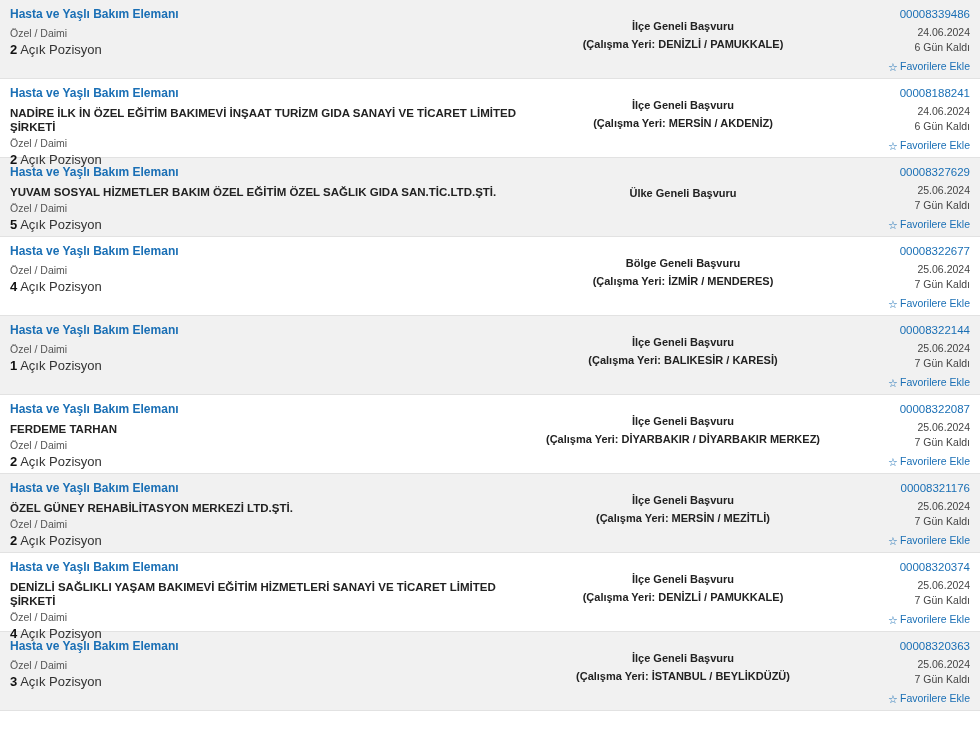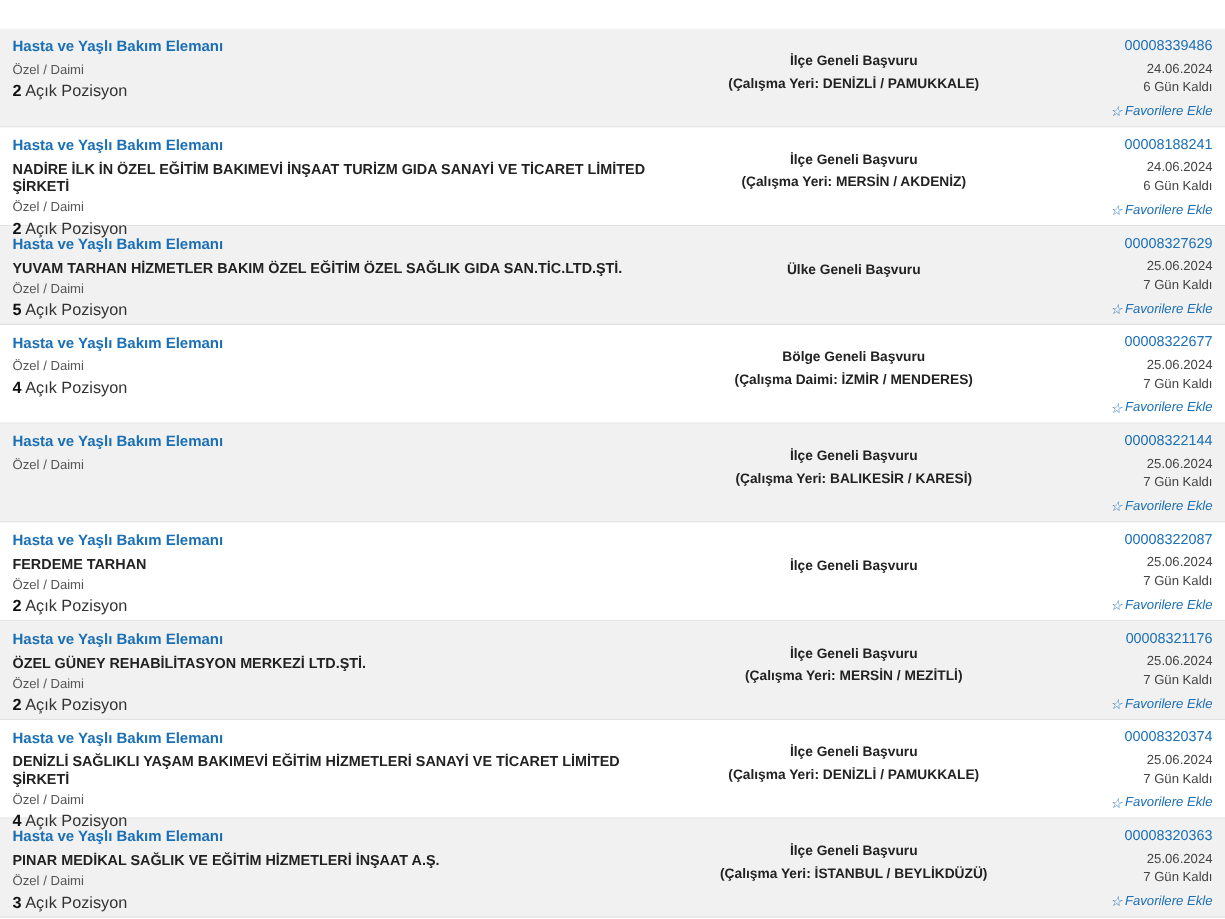--- a/index.html
+++ b/index.html
@@ -10,21 +10,20 @@
   body {
     width: 980px;
     height: 735px;
     font-family: "Liberation Sans", sans-serif;
     font-size: 11px;
     color: #333333;
     overflow: hidden;
   }
   #list {
     width: 791px;
-    margin-top: 23px;
   }
   .job-row {
     display: flex;
     align-items: stretch;
     box-sizing: border-box;
     width: 980px;
     height: 79px;
     border-bottom: 1px solid #e2e2e2;
     padding: 6px 8px 4px 8px;
   }
@@ -124,21 +123,20 @@
     margin-top: 1px;
   }
   .fav {
     color: #1a6fb5;
     font-size: 10.5px;
     line-height: 14px;
     margin-top: 4px;
     white-space: nowrap;
     text-decoration: none;
     cursor: pointer;
-    font-style: italic;
   }
   .star {
     display: inline-block;
     font-size: 11px;
     color: #1a6fb5;
     margin-right: 2px;
     vertical-align: -1px;
   }
 </style>
 </head>
@@ -176,21 +174,21 @@
       <div class="col-right">
         <a class="job-id" href="#">00008188241</a>
         <div class="date">24.06.2024</div>
         <div class="days-left">6 Gün Kaldı</div>
         <a class="fav" href="#"><span class="star">☆</span><span class="fav-label">Favorilere Ekle</span></a>
       </div>
     </div>
     <div class="job-row alt">
       <div class="col-left">
         <a class="job-title" href="#">Hasta ve Yaşlı Bakım Elemanı</a>
-        <div class="company">YUVAM TARHAN HİZMETLER BAKIM ÖZEL EĞİTİM ÖZEL SAĞLIK GIDA SAN.TİC.LTD.ŞTİ.</div>
+        <div class="company">YUVAM SOSYAL HİZMETLER BAKIM ÖZEL EĞİTİM ÖZEL SAĞLIK GIDA SAN.TİC.LTD.ŞTİ.</div>
         <div class="meta">Özel / Daimi</div>
         <div class="positions"><span class="num">5</span> <span>Açık Pozisyon</span></div>
       </div>
       <div class="col-mid">
         <div class="app-scope">Ülke Geneli Başvuru</div>
       </div>
       <div class="col-right">
         <a class="job-id" href="#">00008327629</a>
         <div class="date">25.06.2024</div>
         <div class="days-left">7 Gün Kaldı</div>
@@ -198,33 +196,34 @@
       </div>
     </div>
     <div class="job-row plain">
       <div class="col-left">
         <a class="job-title" href="#">Hasta ve Yaşlı Bakım Elemanı</a>
         <div class="meta">Özel / Daimi</div>
         <div class="positions"><span class="num">4</span> <span>Açık Pozisyon</span></div>
       </div>
       <div class="col-mid">
         <div class="app-scope">Bölge Geneli Başvuru</div>
-        <div class="work-place">(Çalışma Daimi: İZMİR / MENDERES)</div>
+        <div class="work-place">(Çalışma Yeri: İZMİR / MENDERES)</div>
       </div>
       <div class="col-right">
         <a class="job-id" href="#">00008322677</a>
         <div class="date">25.06.2024</div>
         <div class="days-left">7 Gün Kaldı</div>
         <a class="fav" href="#"><span class="star">☆</span><span class="fav-label">Favorilere Ekle</span></a>
       </div>
     </div>
     <div class="job-row alt">
       <div class="col-left">
         <a class="job-title" href="#">Hasta ve Yaşlı Bakım Elemanı</a>
         <div class="meta">Özel / Daimi</div>
+        <div class="positions"><span class="num">1</span> <span>Açık Pozisyon</span></div>
       </div>
       <div class="col-mid">
         <div class="app-scope">İlçe Geneli Başvuru</div>
         <div class="work-place">(Çalışma Yeri: BALIKESİR / KARESİ)</div>
       </div>
       <div class="col-right">
         <a class="job-id" href="#">00008322144</a>
         <div class="date">25.06.2024</div>
         <div class="days-left">7 Gün Kaldı</div>
         <a class="fav" href="#"><span class="star">☆</span><span class="fav-label">Favorilere Ekle</span></a>
@@ -232,20 +231,21 @@
     </div>
     <div class="job-row plain">
       <div class="col-left">
         <a class="job-title" href="#">Hasta ve Yaşlı Bakım Elemanı</a>
         <div class="company">FERDEME TARHAN</div>
         <div class="meta">Özel / Daimi</div>
         <div class="positions"><span class="num">2</span> <span>Açık Pozisyon</span></div>
       </div>
       <div class="col-mid">
         <div class="app-scope">İlçe Geneli Başvuru</div>
+        <div class="work-place">(Çalışma Yeri: DİYARBAKIR / DİYARBAKIR MERKEZ)</div>
       </div>
       <div class="col-right">
         <a class="job-id" href="#">00008322087</a>
         <div class="date">25.06.2024</div>
         <div class="days-left">7 Gün Kaldı</div>
         <a class="fav" href="#"><span class="star">☆</span><span class="fav-label">Favorilere Ekle</span></a>
       </div>
     </div>
     <div class="job-row alt">
       <div class="col-left">
@@ -279,21 +279,20 @@
       <div class="col-right">
         <a class="job-id" href="#">00008320374</a>
         <div class="date">25.06.2024</div>
         <div class="days-left">7 Gün Kaldı</div>
         <a class="fav" href="#"><span class="star">☆</span><span class="fav-label">Favorilere Ekle</span></a>
       </div>
     </div>
     <div class="job-row alt">
       <div class="col-left">
         <a class="job-title" href="#">Hasta ve Yaşlı Bakım Elemanı</a>
-        <div class="company">PINAR MEDİKAL SAĞLIK VE EĞİTİM HİZMETLERİ İNŞAAT A.Ş.</div>
         <div class="meta">Özel / Daimi</div>
         <div class="positions"><span class="num">3</span> <span>Açık Pozisyon</span></div>
       </div>
       <div class="col-mid">
         <div class="app-scope">İlçe Geneli Başvuru</div>
         <div class="work-place">(Çalışma Yeri: İSTANBUL / BEYLİKDÜZÜ)</div>
       </div>
       <div class="col-right">
         <a class="job-id" href="#">00008320363</a>
         <div class="date">25.06.2024</div>

